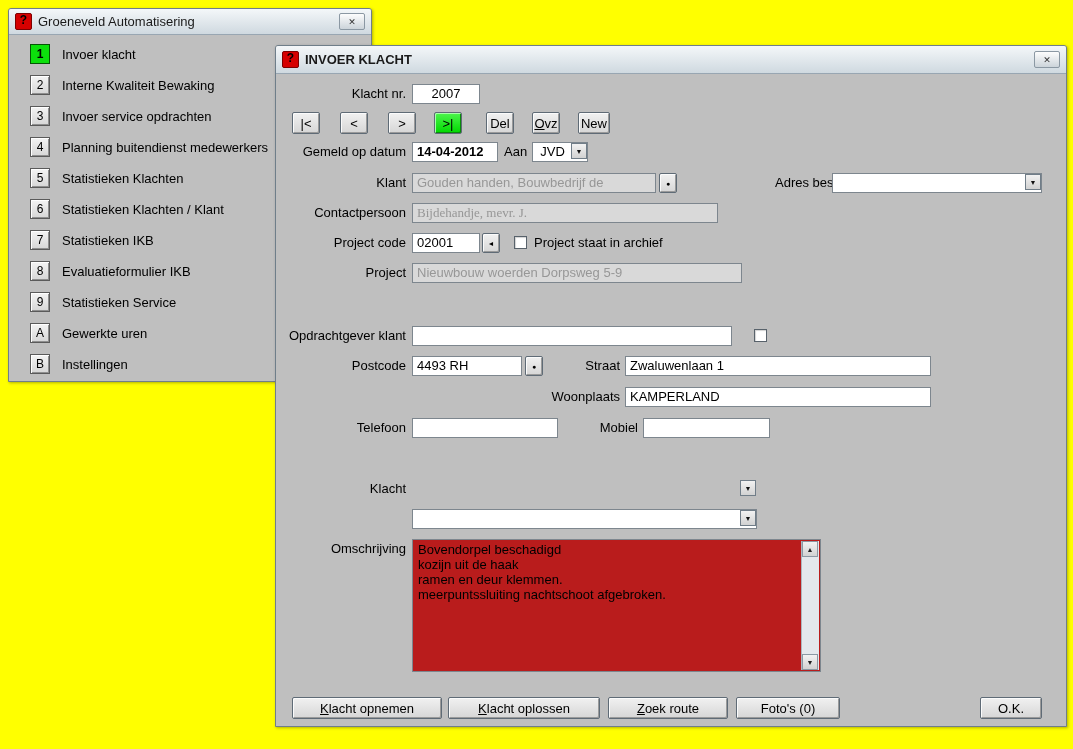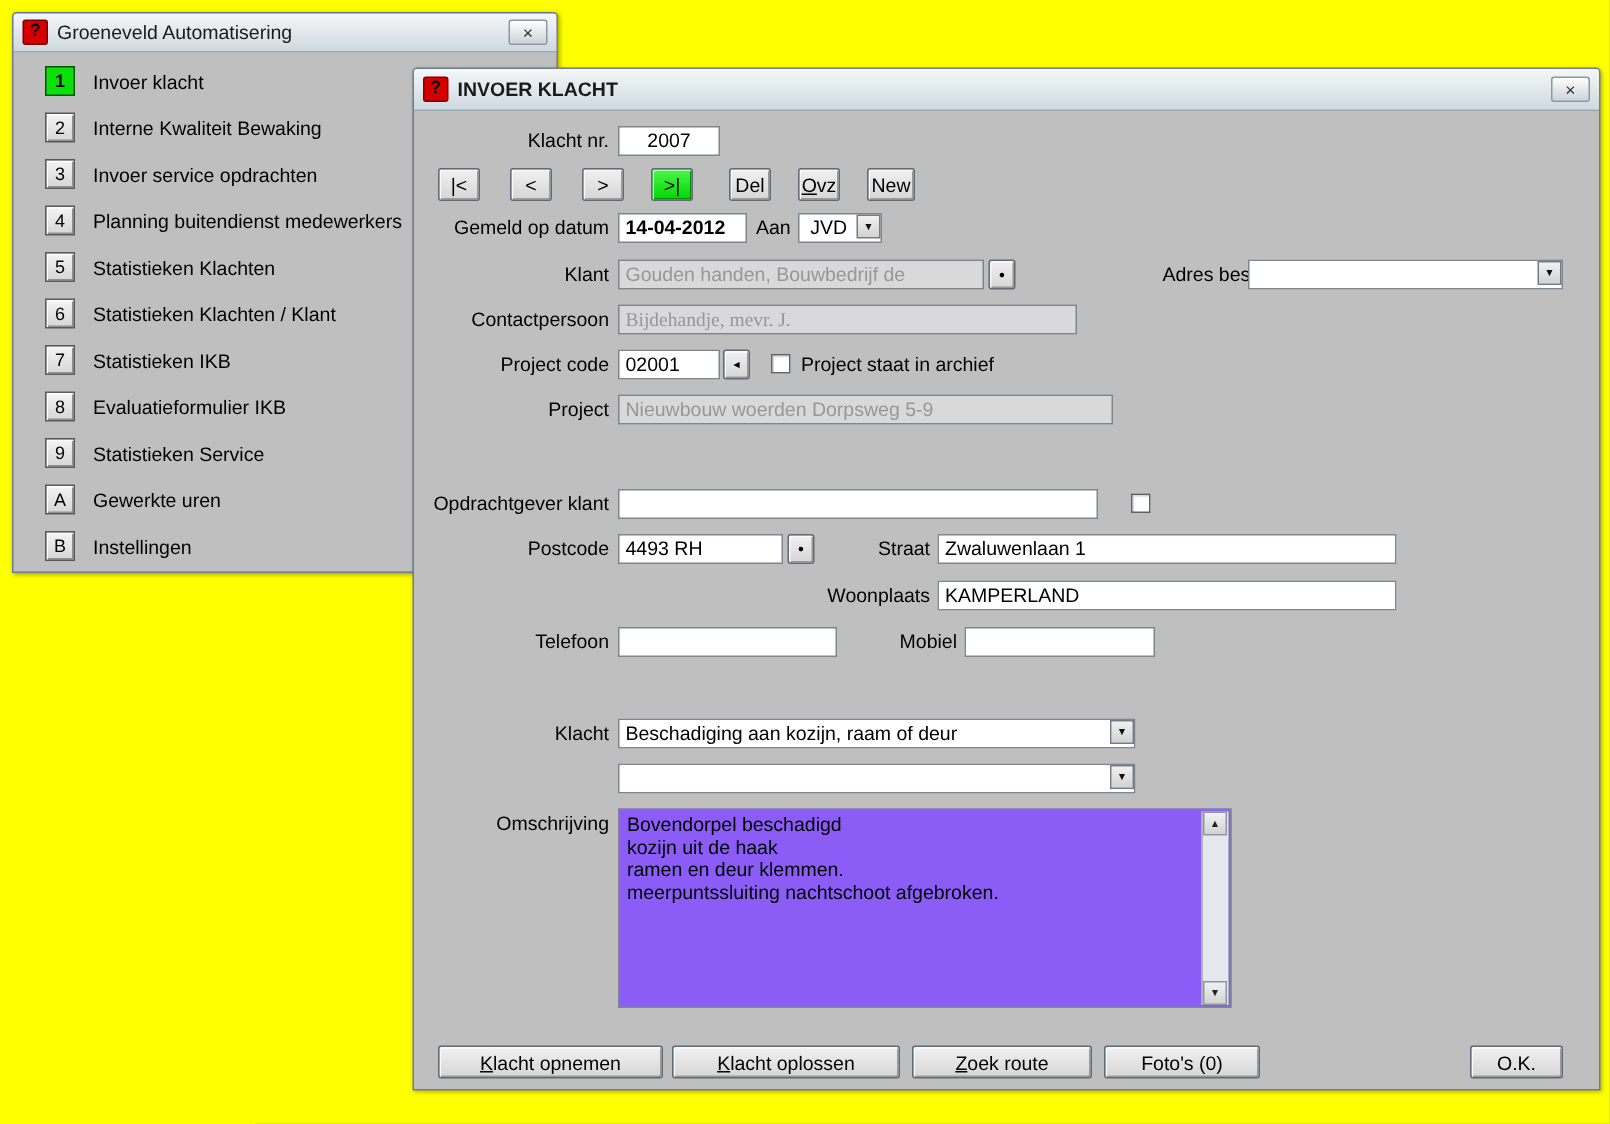--- a/index.html
+++ b/index.html
@@ -73,21 +73,21 @@
     border:1px solid #707d88;box-sizing:border-box;
     display:flex;align-items:center;justify-content:center;
     font-size:7px;color:#111;cursor:default;
   }
   .glyph-sm{font-size:7px;line-height:7px;}
   .cb{
     position:absolute;width:13px;height:13px;box-sizing:border-box;
     background:#fff;border:1px solid #58626b;
     box-shadow:inset 1px 1px 1px rgba(0,0,0,.18);
   }
-  .ta{position:absolute;background:#8b5cf6;border:1px solid #7d868e;box-sizing:border-box;}
+  .ta{position:absolute;background:#b91c1c;border:1px solid #7d868e;box-sizing:border-box;}
   .ta-text{position:absolute;top:2px;left:5px;right:20px;bottom:2px;white-space:pre-line;line-height:15px;overflow:hidden;}
   .ta-sb{position:absolute;top:1px;right:1px;bottom:1px;width:17px;background:#e4e8ec;border-left:1px solid #aeb6be;}
   .sb-btn{
     position:absolute;left:0;width:16px;height:16px;box-sizing:border-box;
     background:linear-gradient(#f2f2f2,#d2d2d2);border:1px solid #8b98a3;
     display:flex;align-items:center;justify-content:center;font-size:7px;color:#222;
   }
   .u{text-decoration:underline;}
 </style>
 </head>
@@ -218,21 +218,20 @@
 
     <span class="lbl lbl-r" style="left:214px;top:313px;width:130px;">Woonplaats</span>
     <span class="tb" style="left:349px;top:313px;width:306px;">KAMPERLAND</span>
 
     <span class="lbl lbl-r" style="left:0;top:344px;width:130px;">Telefoon</span>
     <span class="tb" style="left:136px;top:344px;width:146px;"></span>
     <span class="lbl lbl-r" style="left:284px;top:344px;width:78px;">Mobiel</span>
     <span class="tb" style="left:367px;top:344px;width:127px;"></span>
 
     <span class="lbl lbl-r" style="left:0;top:405px;width:130px;">Klacht</span>
-    <span class="tb combo" style="left:136px;top:405px;width:345px;">Beschadiging aan kozijn, raam of deur</span>
     <span class="arrow-btn" style="left:464px;top:406px;">▼</span>
 
     <span class="tb combo" style="left:136px;top:435px;width:345px;"></span>
     <span class="arrow-btn" style="left:464px;top:436px;">▼</span>
 
     <span class="lbl lbl-r" style="left:0;top:465px;width:130px;">Omschrijving</span>
     <div class="ta" style="left:136px;top:465px;width:409px;height:133px;">
       <div class="ta-text">Bovendorpel beschadigd
 kozijn uit de haak
 ramen en deur klemmen.

